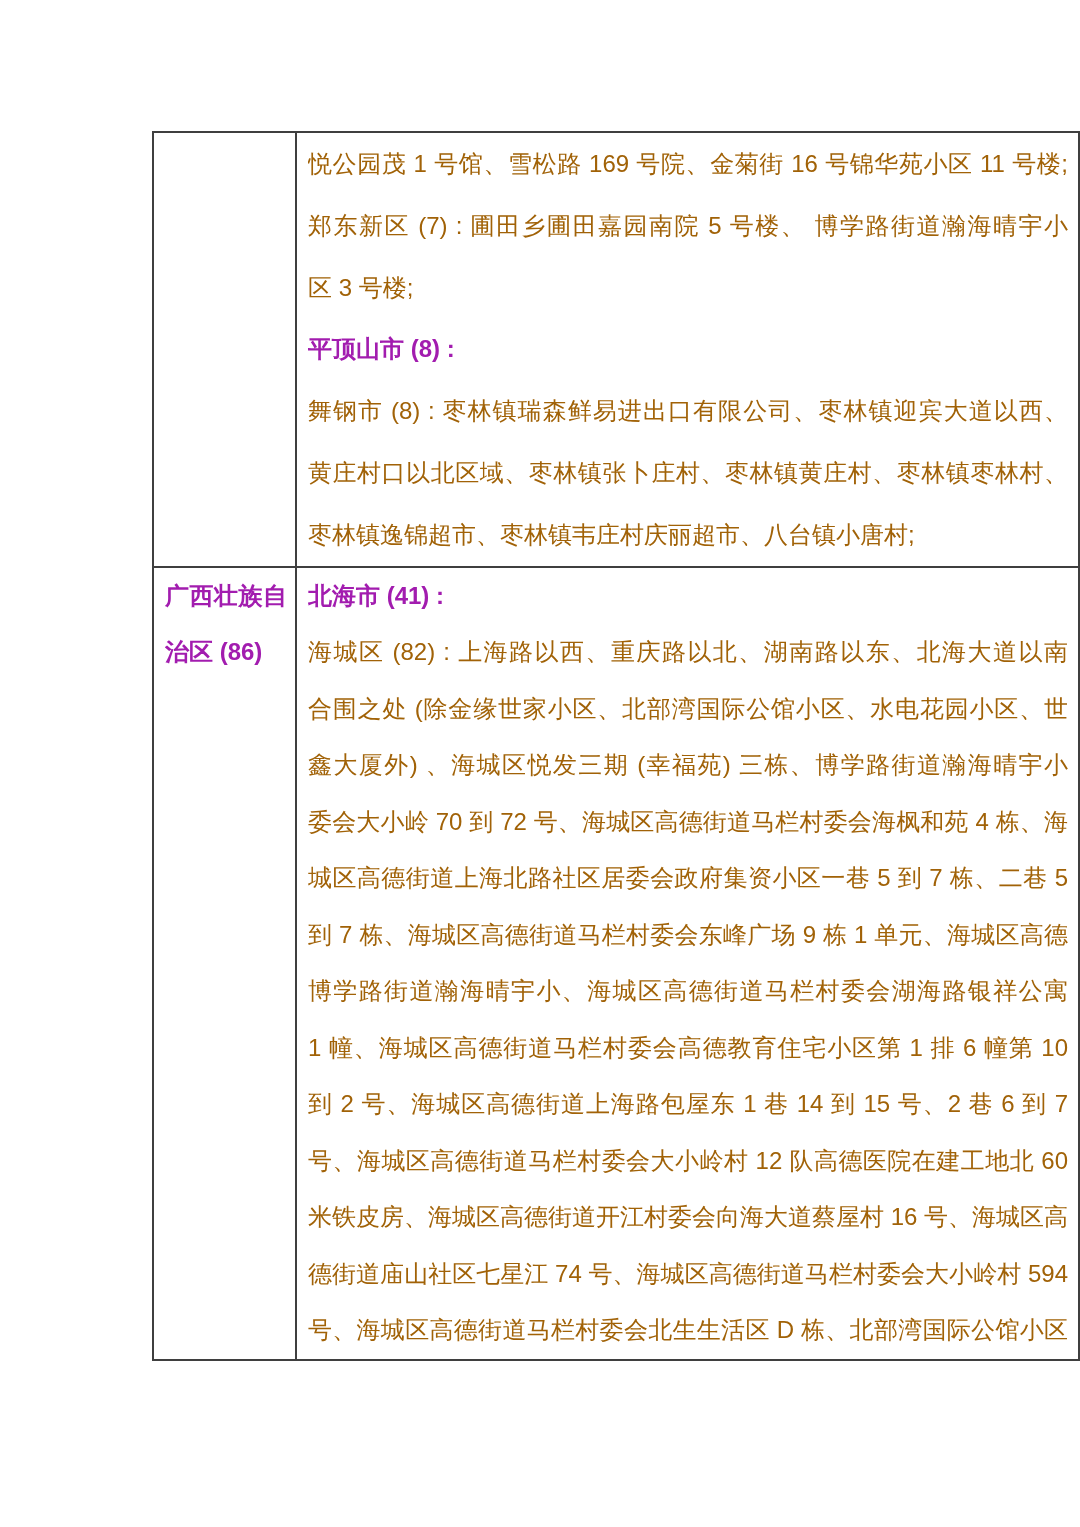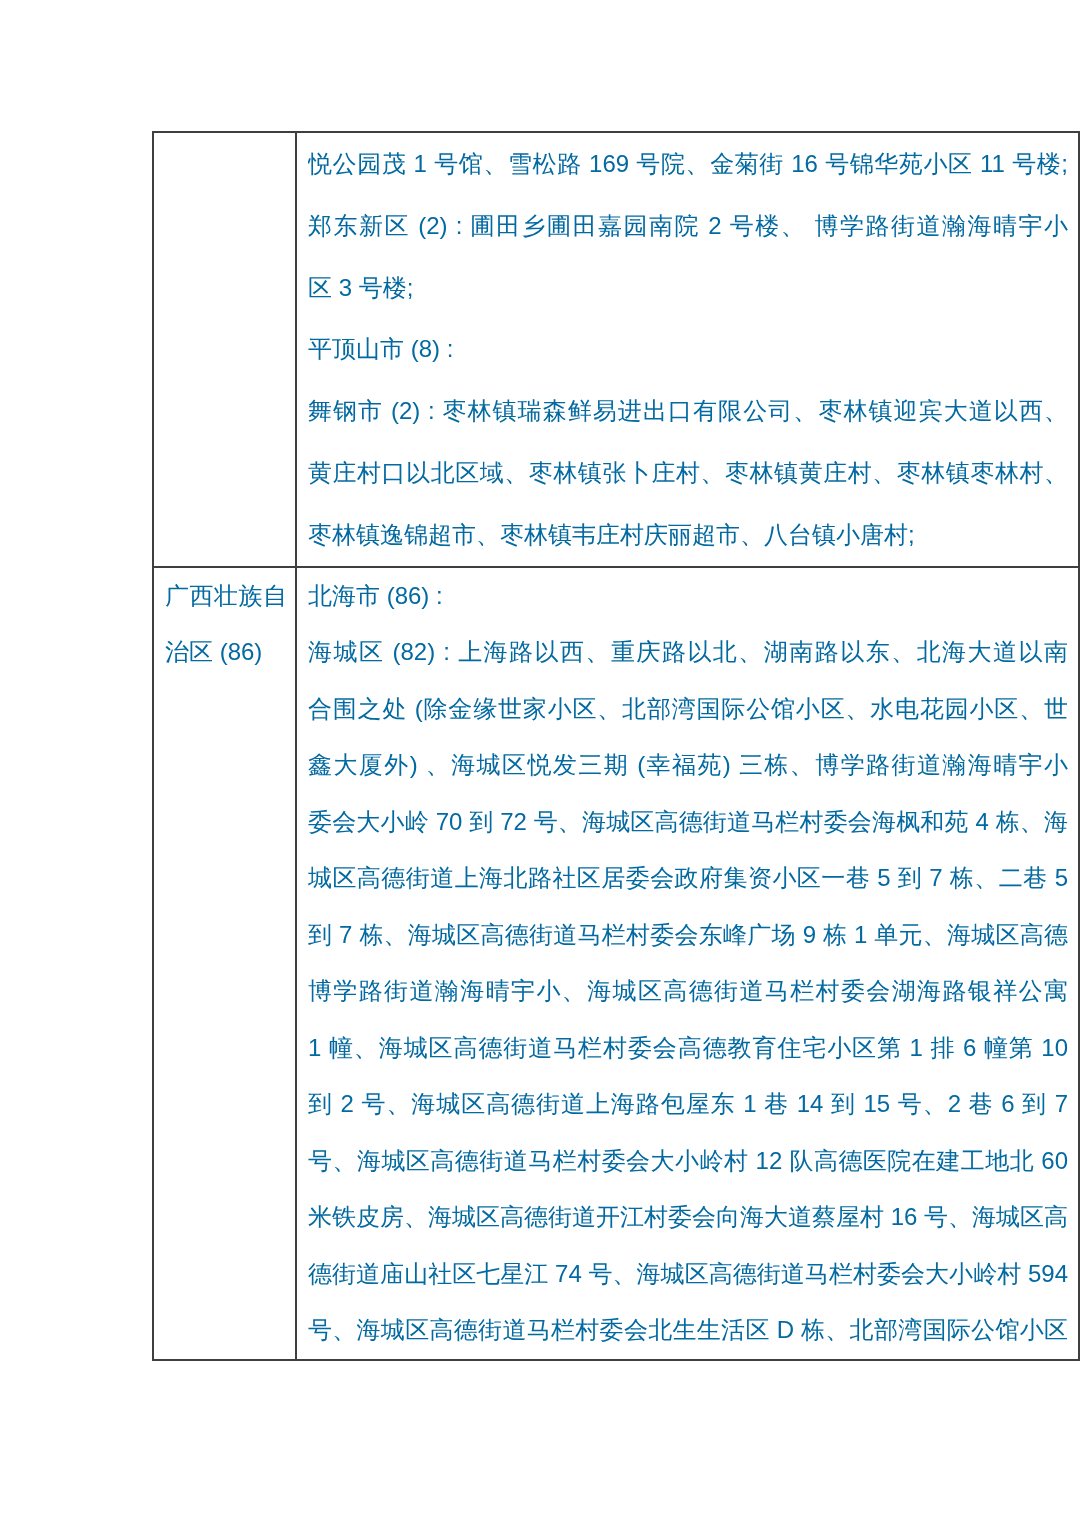--- a/index.html
+++ b/index.html
@@ -29,66 +29,66 @@
   td {
     border: 2px solid #3f3f3f;
     vertical-align: top;
     padding: 0;
     overflow: hidden;
   }
   td.province-cell { padding: 0 8px 0 11px; }
   td.content-cell  { padding: 0 10px 0 11px; }
   .line {
     font-size: 24px;
-    color: #0369a1;
+    color: #a16207;
     white-space: nowrap;
     overflow: hidden;
     text-align: left;
   }
   tr.r0 .line { line-height: 61.8px; }
   tr.r1 .line { line-height: 56.5px; }
   .line.justify {
     text-align: justify;
     text-align-last: justify;
     text-justify: inter-character;
   }
   .line.bold {
-    font-weight: 400;
-    color: #0369a1;
+    font-weight: 700;
+    color: #a21caf;
   }
 </style>
 </head>
 <body>
 
 <div class="page" style="background: rgb(255, 255, 255);">
   <table class="doc-table">
     <colgroup>
       <col class="province-col">
       <col class="content-col">
     </colgroup>
     <tbody id="table-body">
         <tr class="r0">
           <td class="province-cell" style="border-color: rgb(63, 63, 63);"></td>
           <td class="content-cell" style="border-color: rgb(63, 63, 63);">
             <div class="line justify">悦公园茂 1 号馆、雪松路 169 号院、金菊街 16 号锦华苑小区 11 号楼;</div>
-            <div class="line justify">郑东新区 (2) : 圃田乡圃田嘉园南院 2 号楼、 博学路街道瀚海晴宇小</div>
+            <div class="line justify">郑东新区 (7) : 圃田乡圃田嘉园南院 5 号楼、 博学路街道瀚海晴宇小</div>
             <div class="line">区 3 号楼;</div>
             <div class="line bold">平顶山市 (8) :</div>
-            <div class="line justify">舞钢市 (2) : 枣林镇瑞森鲜易进出口有限公司、枣林镇迎宾大道以西、</div>
+            <div class="line justify">舞钢市 (8) : 枣林镇瑞森鲜易进出口有限公司、枣林镇迎宾大道以西、</div>
             <div class="line justify">黄庄村口以北区域、枣林镇张卜庄村、枣林镇黄庄村、枣林镇枣林村、</div>
             <div class="line">枣林镇逸锦超市、枣林镇韦庄村庆丽超市、八台镇小唐村;</div>
           </td>
         </tr>
         <tr class="r1">
           <td class="province-cell" style="border-color: rgb(63, 63, 63);">
             <div class="line bold justify">广西壮族自</div>
             <div class="line bold">治区 (86)</div>
           </td>
           <td class="content-cell" style="border-color: rgb(63, 63, 63);">
-            <div class="line bold">北海市 (86) :</div>
+            <div class="line bold">北海市 (41) :</div>
             <div class="line justify">海城区 (82) : 上海路以西、重庆路以北、湖南路以东、北海大道以南</div>
             <div class="line justify">合围之处 (除金缘世家小区、北部湾国际公馆小区、水电花园小区、世</div>
             <div class="line justify">鑫大厦外) 、海城区悦发三期 (幸福苑) 三栋、博学路街道瀚海晴宇小</div>
             <div class="line justify">委会大小岭 70 到 72 号、海城区高德街道马栏村委会海枫和苑 4 栋、海</div>
             <div class="line justify">城区高德街道上海北路社区居委会政府集资小区一巷 5 到 7 栋、二巷 5</div>
             <div class="line justify">到 7 栋、海城区高德街道马栏村委会东峰广场 9 栋 1 单元、海城区高德</div>
             <div class="line justify">博学路街道瀚海晴宇小、海城区高德街道马栏村委会湖海路银祥公寓</div>
             <div class="line justify">1 幢、海城区高德街道马栏村委会高德教育住宅小区第 1 排 6 幢第 10</div>
             <div class="line justify">到 2 号、海城区高德街道上海路包屋东 1 巷 14 到 15 号、2 巷 6 到 7</div>
             <div class="line justify">号、海城区高德街道马栏村委会大小岭村 12 队高德医院在建工地北 60</div>

